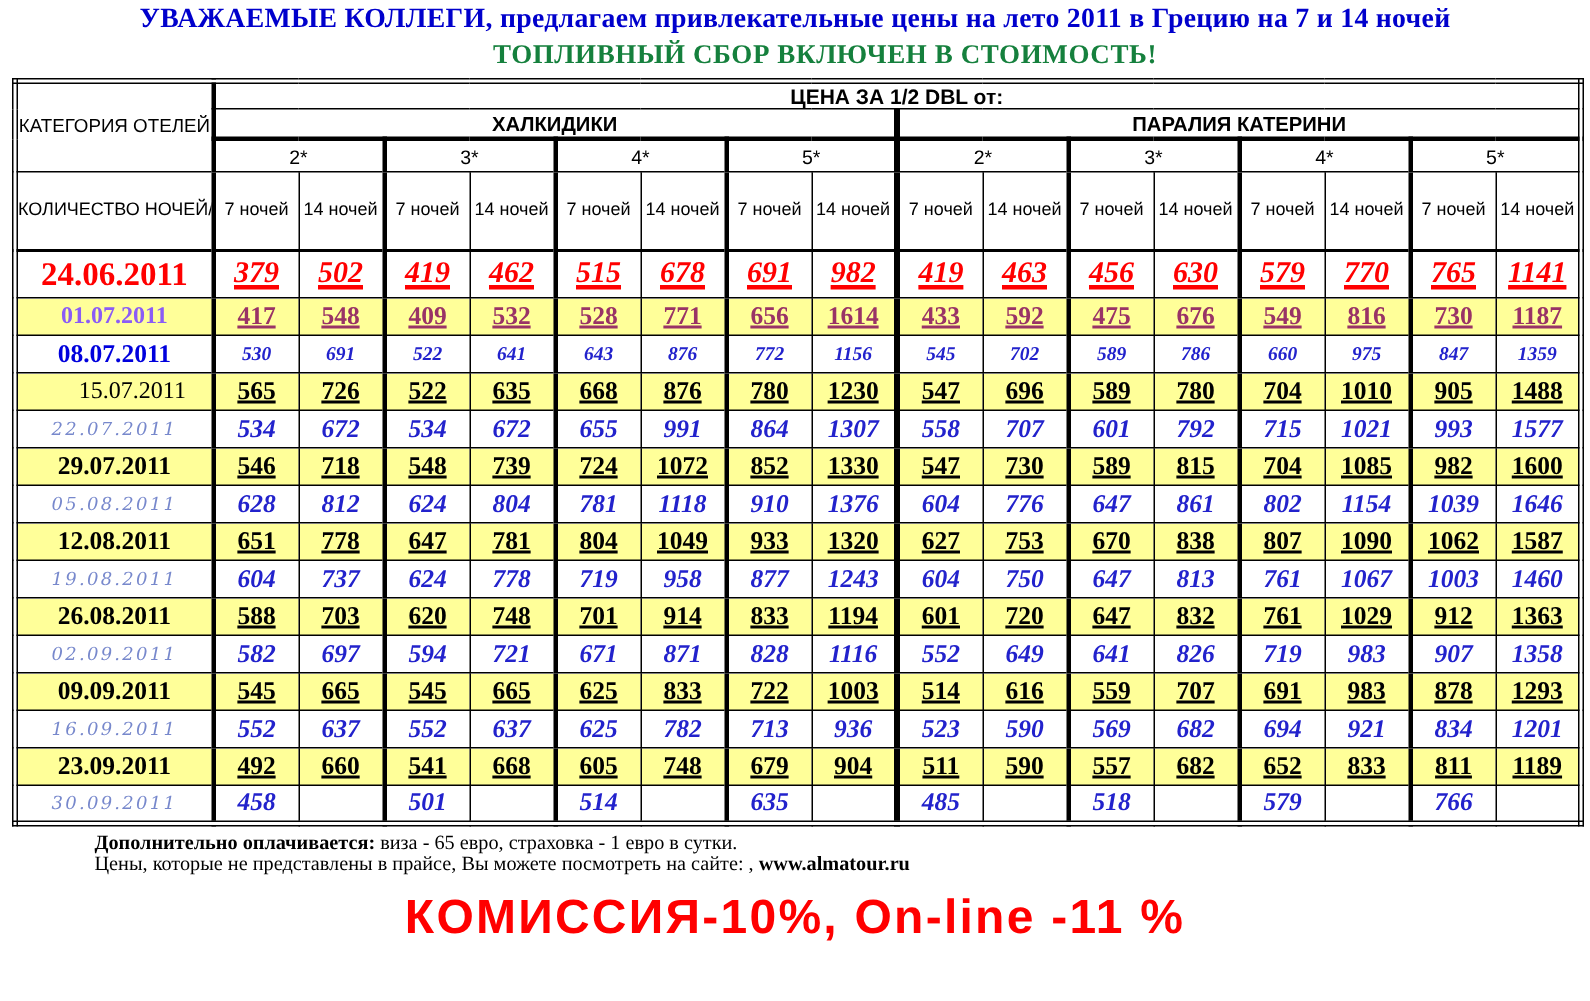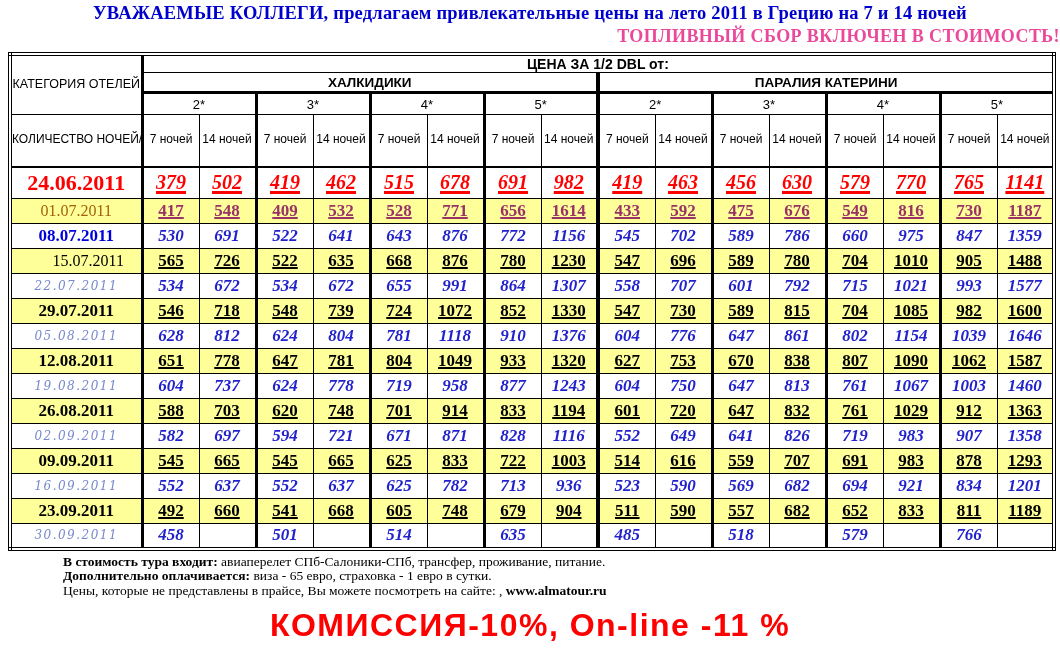--- a/index.html
+++ b/index.html
@@ -8,21 +8,21 @@
     width:1060px; height:667px; background:#ffffff;
     font-family:"Liberation Serif", serif;
     overflow:hidden;
   }
   .title1 {
     margin-top:3px; text-align:center;
     color:#0000cc; font-weight:bold; font-size:18.5px;
     font-family:"Liberation Serif", serif; letter-spacing:.2px;
   }
   .title2 {
-    text-align:right; color:#ec4899; font-weight:bold;
+    text-align:center; color:#15803d; font-weight:bold;
     font-size:18px; margin-top:2px; letter-spacing:.4px;padding-left:40px;
   }
   table.price {
     border-collapse:collapse; table-layout:fixed;
     width:1044px; margin:5px 8px 0 8px;
     border:4px double #000;
   }
   .price th, .price td {
     border:1px solid #000; text-align:center; vertical-align:middle;
     padding:0; overflow:hidden; white-space:nowrap;
@@ -38,25 +38,25 @@
   .gl { border-left:3px solid #000 !important; }
   .rb { border-left:4px solid #000 !important; }
   tbody tr { height:25px; }
   tbody tr.first { height:32px; }
   .bg-yellow td { background:#ffff99; }
   td.val { font-family:"Liberation Serif", serif; }
   
   .s-red .date { color:#ff0000; font-weight:bold; font-size:22px; }
   .s-red .val  { color:#ff0000; font-weight:bold; font-style:italic; font-size:20px;
                  text-decoration:underline; text-decoration-thickness:2.5px; }
-  .s-maroon .date { color:#a16207; font-weight:normal; font-size:16px; }
+  .s-maroon .date { color:#8b5cf6; font-weight:bold; font-size:16px; }
   .s-maroon .val  { color:#993366; font-weight:bold; font-size:17px;
                     text-decoration:underline; text-decoration-thickness:2px; }
   .s-blue .date { color:#0000dd; font-weight:bold; font-size:17px; }
-  .s-blue .val  { color:#2222cc; font-weight:bold; font-style:italic; font-size:17px; }
+  .s-blue .val  { color:#2222cc; font-weight:bold; font-style:italic; font-size:13px; }
   .s-yp .date { color:#000; font-size:16px;padding-left:24px; }
   .s-yb .date { color:#000; font-weight:bold; font-size:17px; }
   .s-yp .val, .s-yb .val { color:#000; font-weight:bold; font-size:17px;
                  text-decoration:underline; text-decoration-thickness:2px; }
   .s-sc .date { color:#7788cc; font-style:italic; font-size:12px; letter-spacing:1.5px;
                 font-family:"DejaVu Serif", serif; }
   .s-sc .val  { color:#2222cc; font-weight:bold; font-style:italic; font-size:17px; }
   .footer { margin:4px 0 0 63px; font-size:13.5px; line-height:14.6px; color:#000; }
   .footer b { font-weight:bold; }
   .contact { margin-left:55px; }
@@ -399,18 +399,17 @@
         <td class="val"></td>
         <td class="val gl">579</td>
         <td class="val"></td>
         <td class="val gl">766</td>
         <td class="val"></td>
       </tr>
     </tbody>
 </table>
 
 <div class="footer">
-  <div><b>В стоимость тура входит:</b><span> авиаперелет СПб-Салоники-СПб, трансфер, проживание, питание.</span></div>
   <div><b>Дополнительно оплачивается:</b><span> виза - 65 евро, страховка - 1 евро в сутки.</span></div>
   <div><span>Цены, которые не представлены в прайсе, Вы  можете посмотреть на сайте: , </span><b>www.almatour.ru</b></div>
 </div>
 
 <div class="commission">КОМИССИЯ-10%, On-line -11 %</div>
 
 </body></html>

